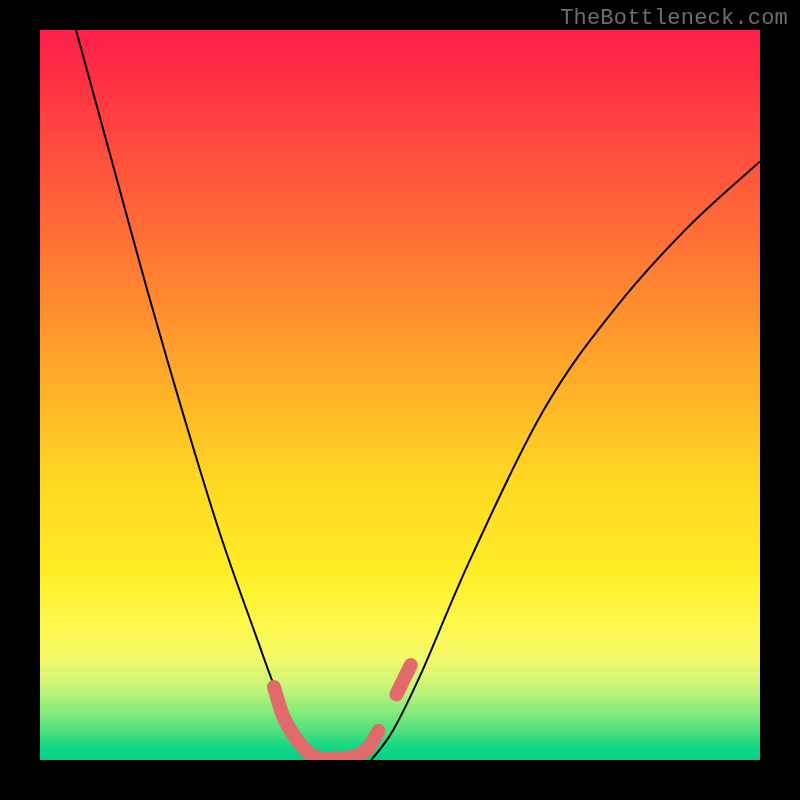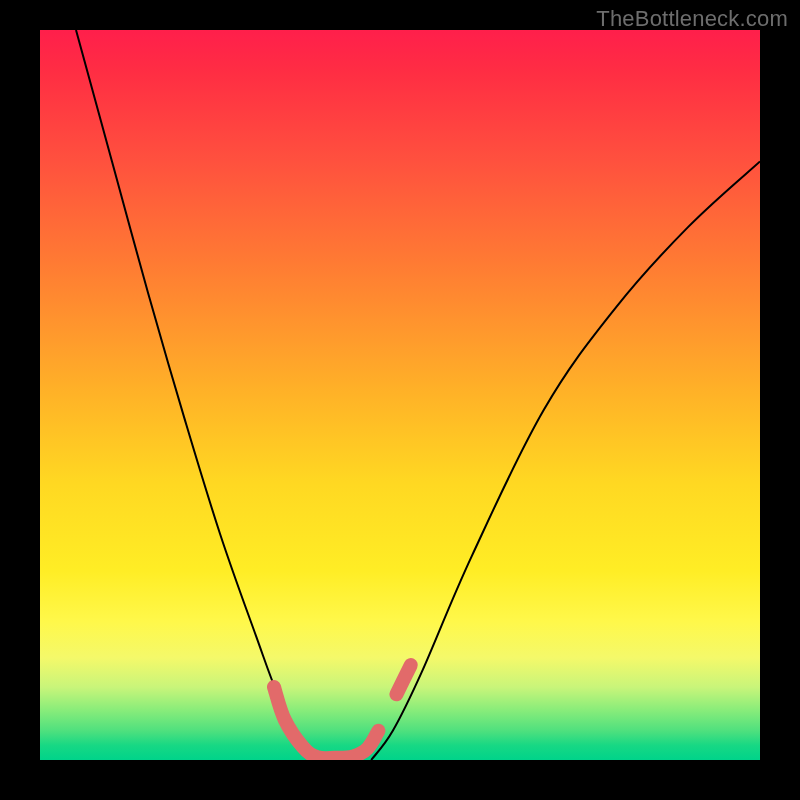--- a/index.html
+++ b/index.html
@@ -16,21 +16,21 @@
     width: 800px;
     height: 800px;
     background: #000;
   }
   .watermark {
     position: absolute;
     top: 6px;
     right: 12px;
     color: #6d6d6d;
     font-size: 22px;
-    font-family: Liberation Sans, sans-serif;
+    font-family: Liberation Mono, monospace;
     letter-spacing: 0.2px;
     z-index: 10;
   }
   .plot {
     position: absolute;
     left: 40px;
     top: 30px;
     width: 720px;
     height: 730px;
   }

